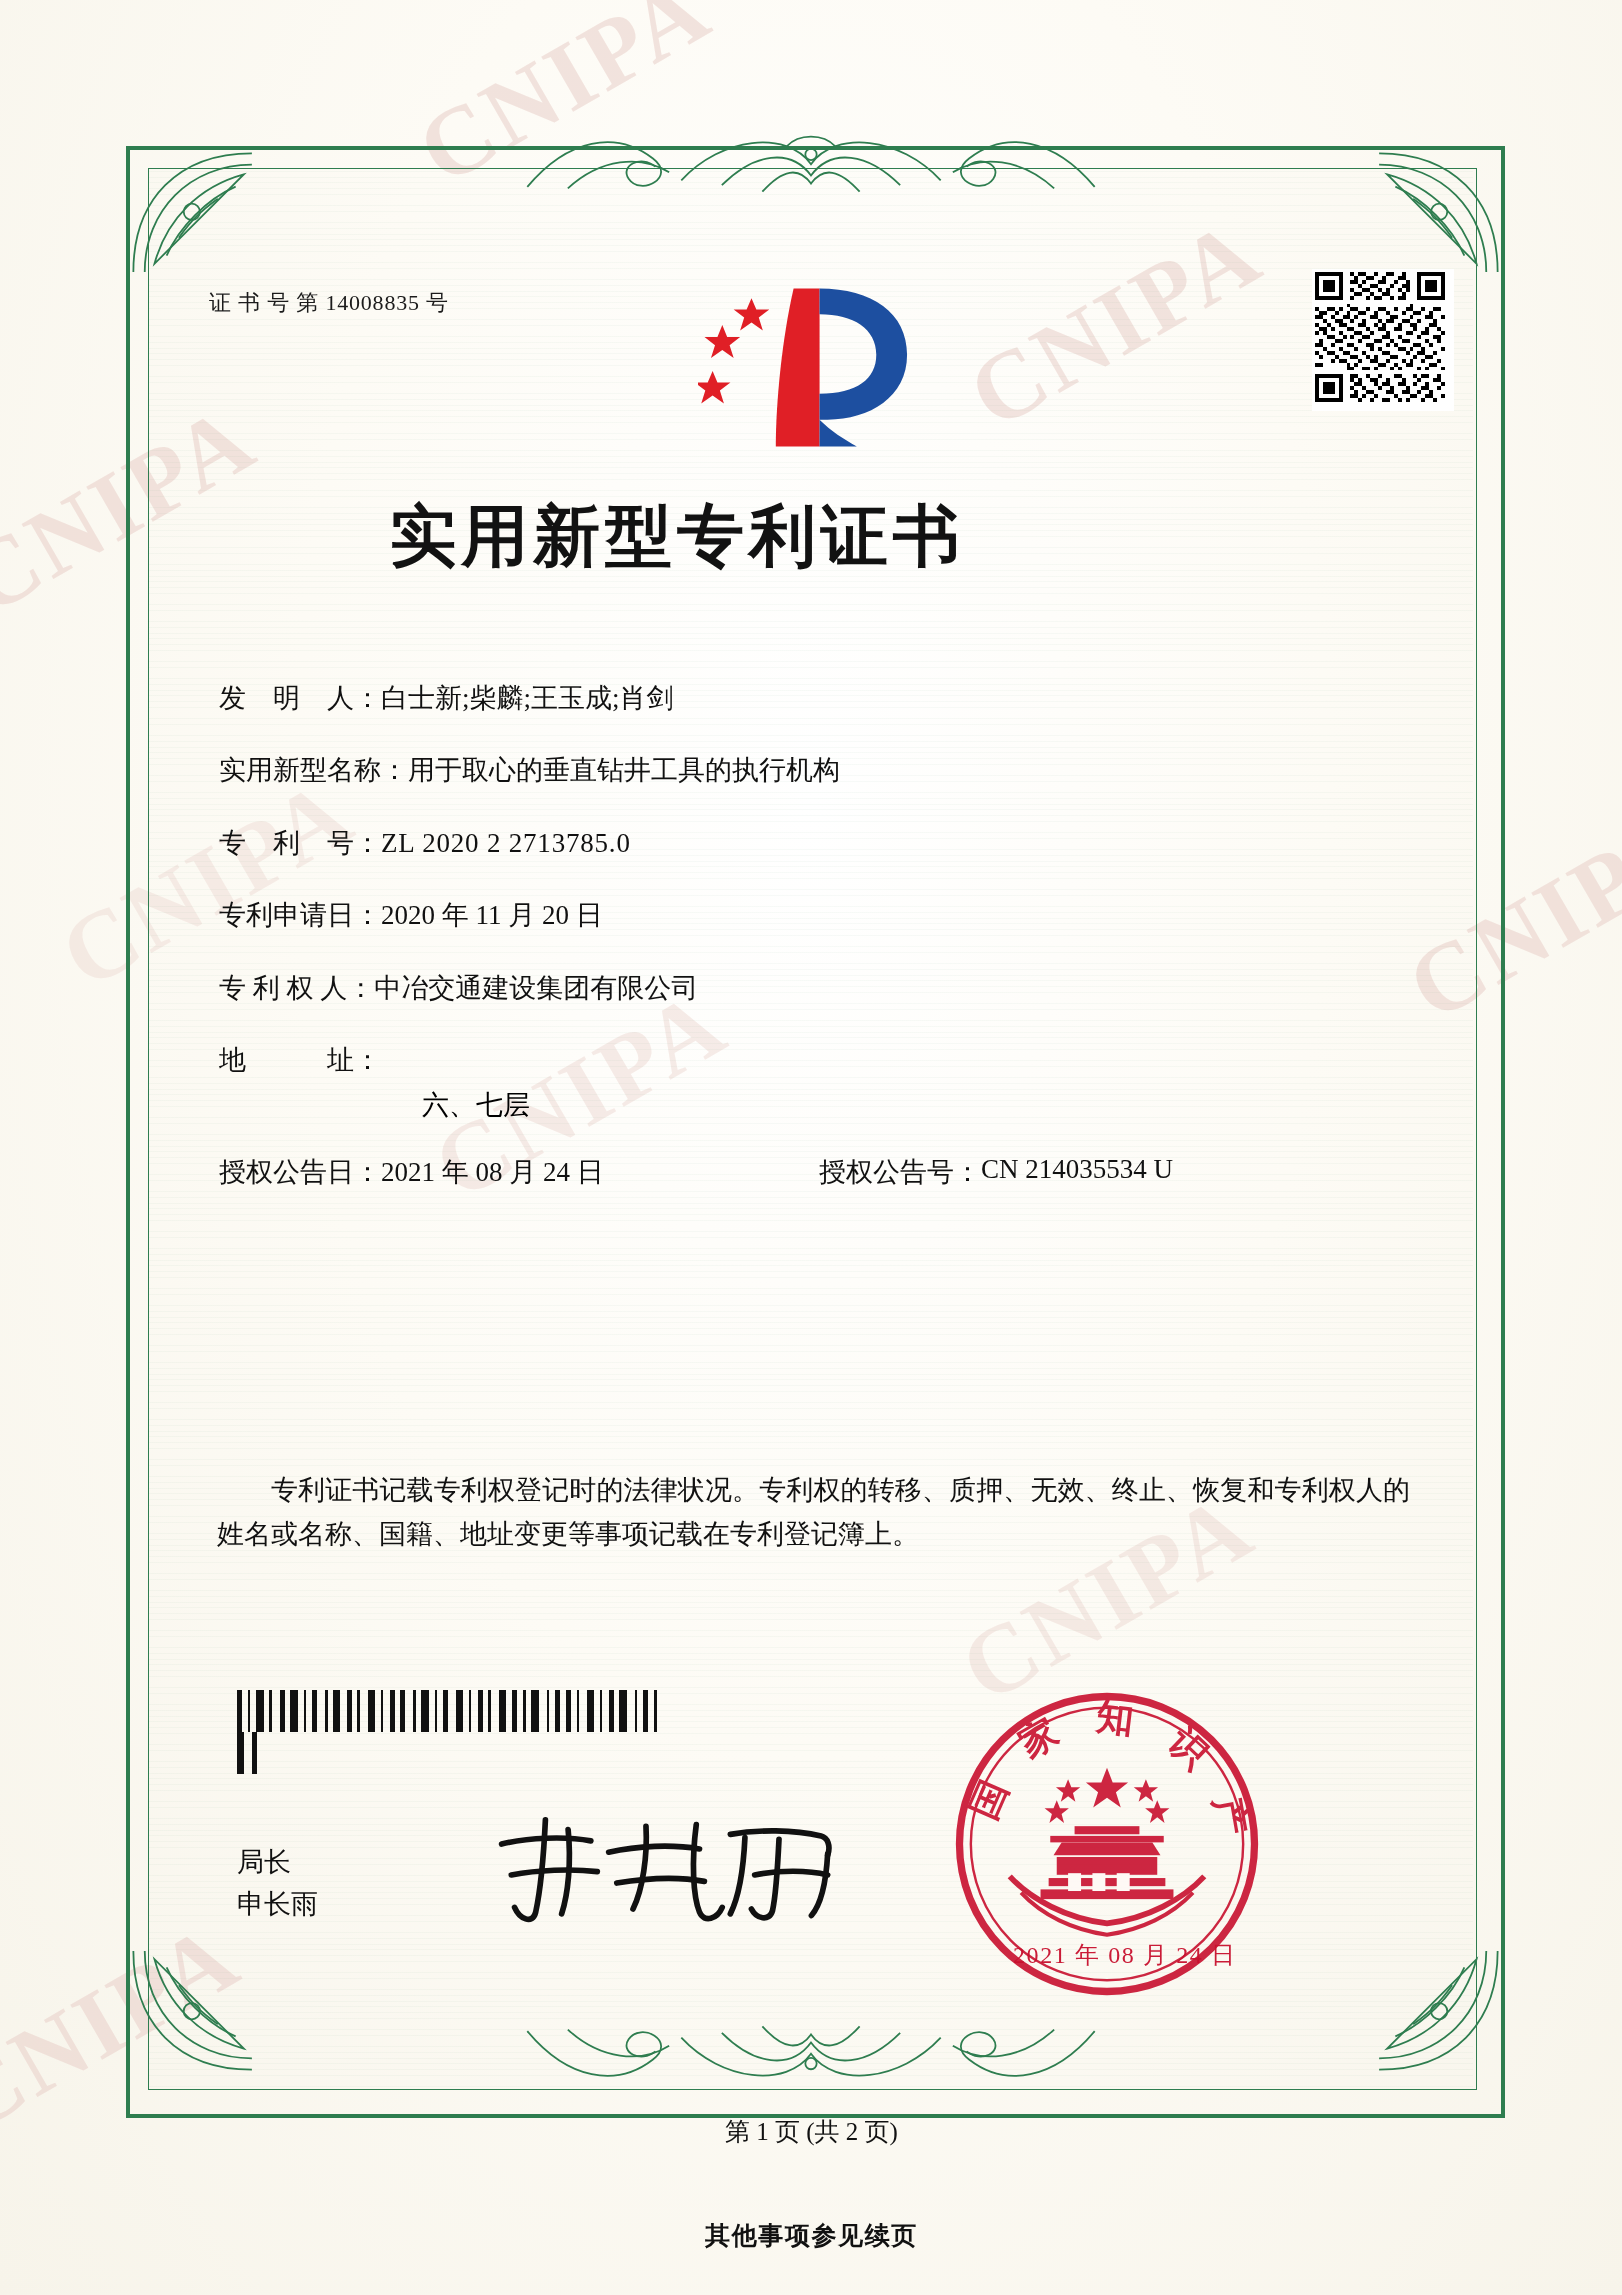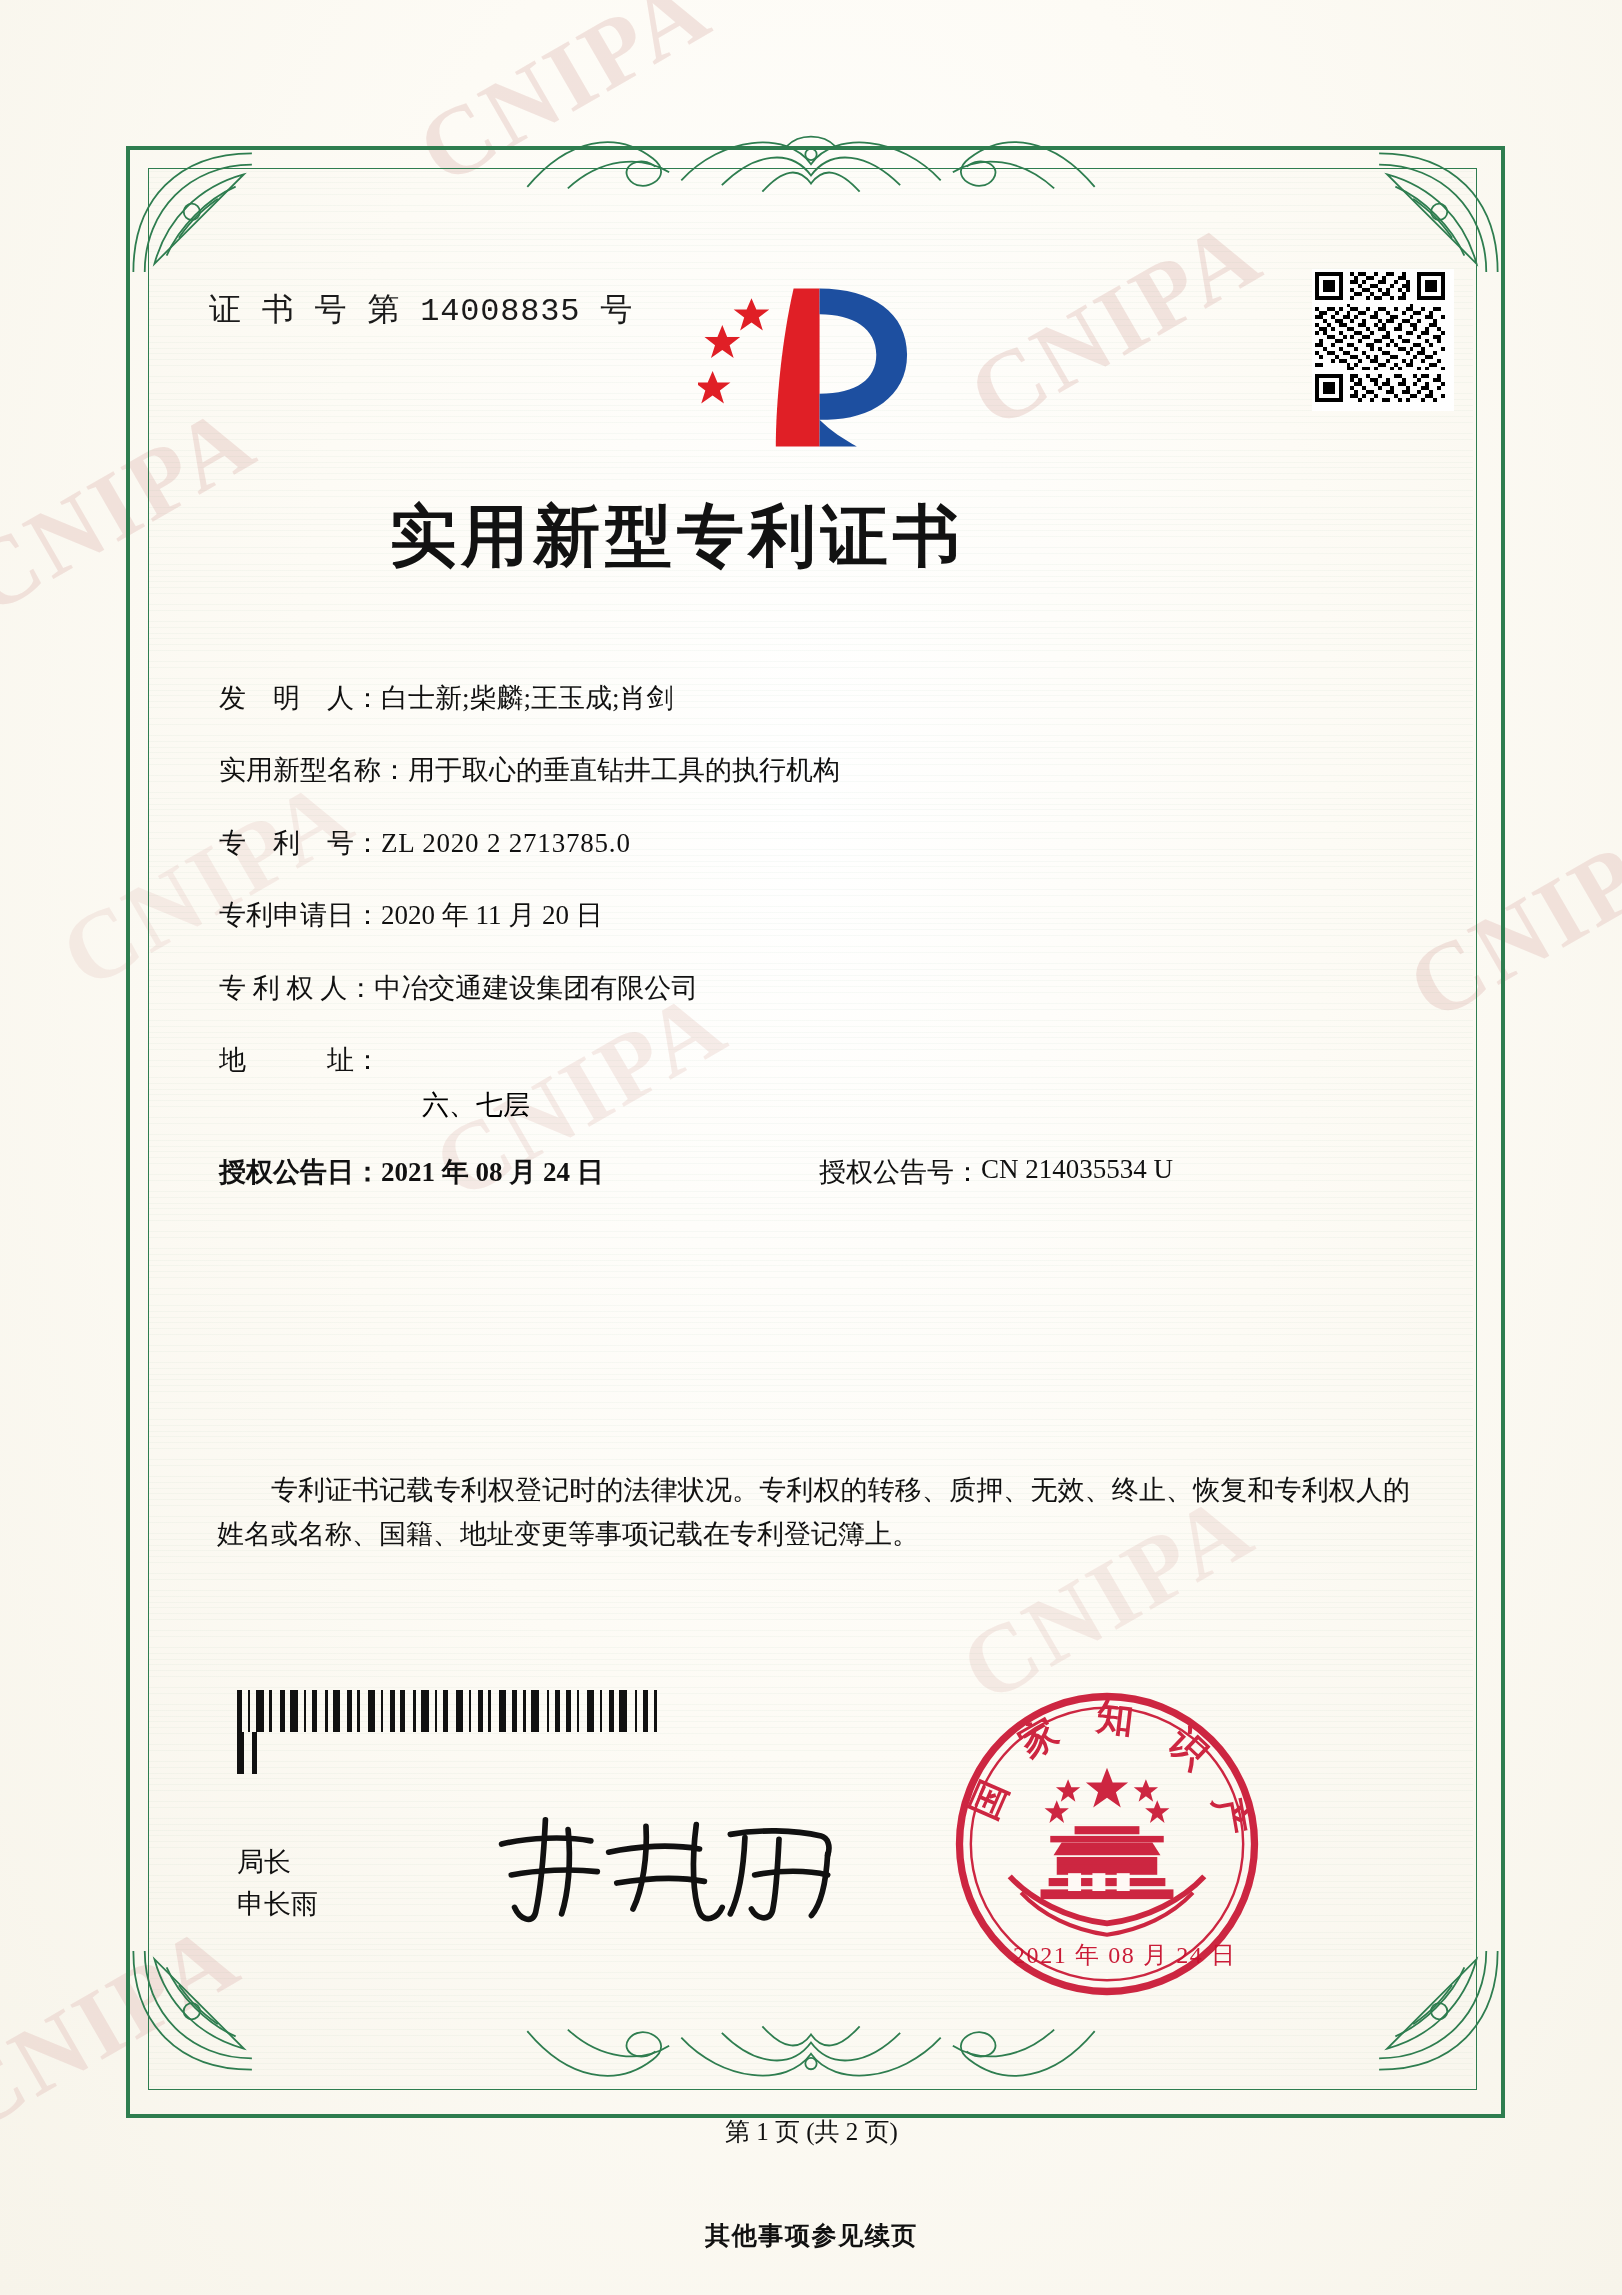--- a/index.html
+++ b/index.html
@@ -94,24 +94,24 @@
   
   .content {
     position: absolute;
     left: 0; top: 0; width: 100%; height: 100%;
     z-index: 6;
   }
 
   .cert-no {
     position: absolute;
     left: 209px; top: 288px;
-    font-size: 32px;
+    font-size: 22px;
     color: #1b1b1b;
     letter-spacing: 0.8px;
-    font-family: Liberation Mono, monospace;
+    font-family: Liberation Serif, serif;
   }
 
   
   .logo {
     position: absolute;
     left: 698px; top: 280px;
     width: 235px; height: 187px;
   }
 
   .title {
@@ -160,21 +160,21 @@
   }
   .f-value.mono-sp { letter-spacing: 0.8px; }
 
   .field-row2 {
     display: flex;
     font-size: 27px;
     color: #111;
     margin-bottom: 32px;
     font-family: "Liberation Serif", serif;
   }
-  .cell-a { flex: 0 0 600px; display:flex;font-weight:bold; }
+  .cell-a { flex: 0 0 600px; display:flex; }
   .cell-b { flex: 1 1 auto; display:flex; }
 
   .addr-line2 {
     margin-top: 8px;
     margin-left: 203px;
     font-size: 27px;
   }
 
   
   .para {

